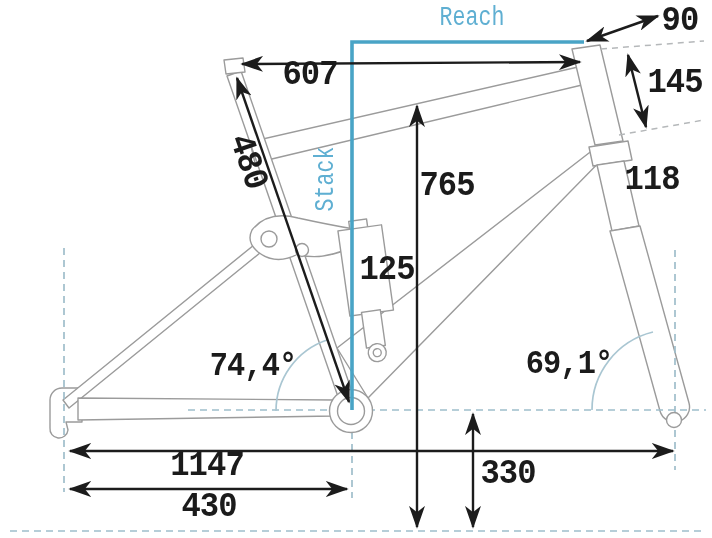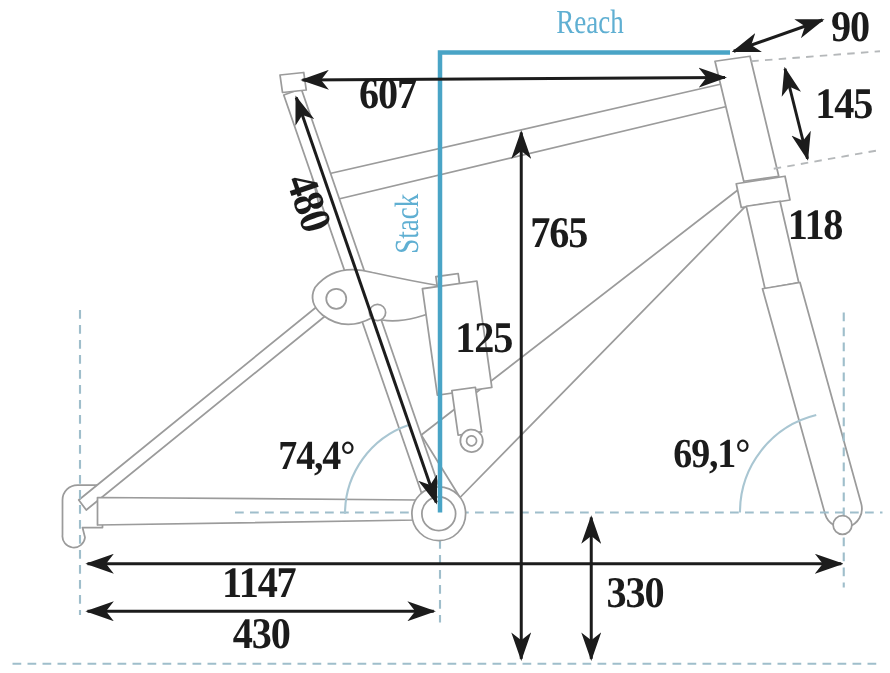--- a/index.html
+++ b/index.html
@@ -1,18 +1,18 @@
 <!DOCTYPE html>
 <html><head>
 <meta charset="utf-8">
 <style>
   html,body{margin:0;padding:0;background:#ffffff;}
   .stage{
     position:relative;width:712px;height:538px;background:#ffffff;overflow:hidden;
-    font-family:Liberation Serif, serif;
+    font-family:Liberation Mono, monospace;
   }
   .stage svg{position:absolute;left:0;top:0;}
   .lbl{
     position:absolute;white-space:nowrap;line-height:1;
     font-weight:700;font-size:35px;color:#1b1b1b;letter-spacing:-1px;
     transform:translate(-50%,-50%) scaleX(0.92);
   }
   .lbl.angle{font-size:33px;}
   .lbl.cyan{
     color:#5fafd2;font-weight:400;font-size:27px;letter-spacing:0;

